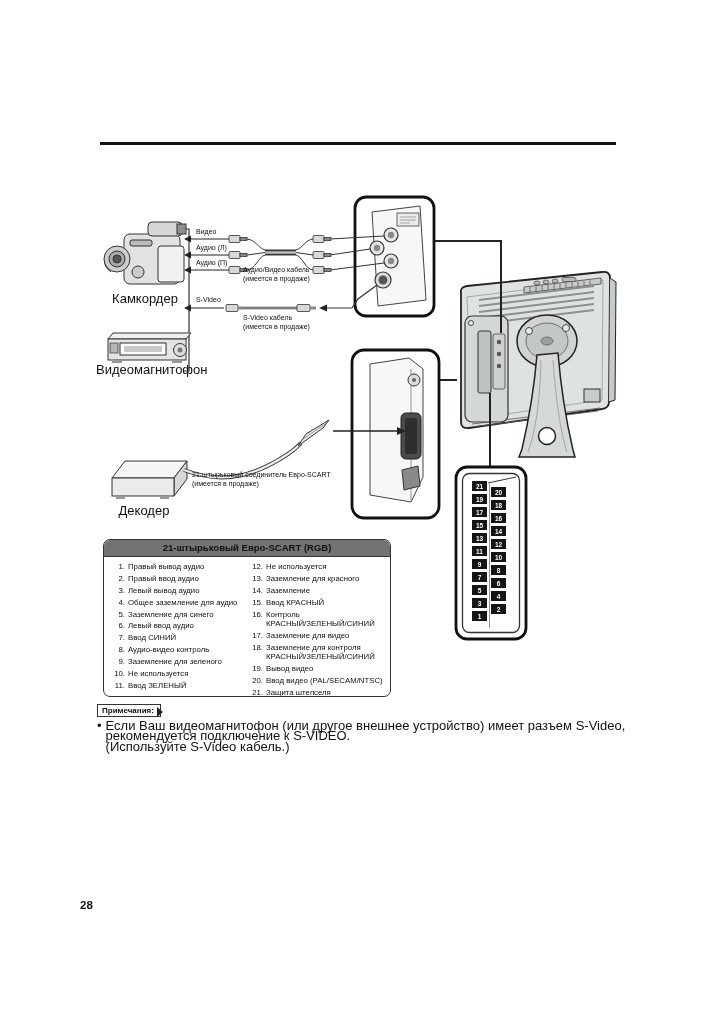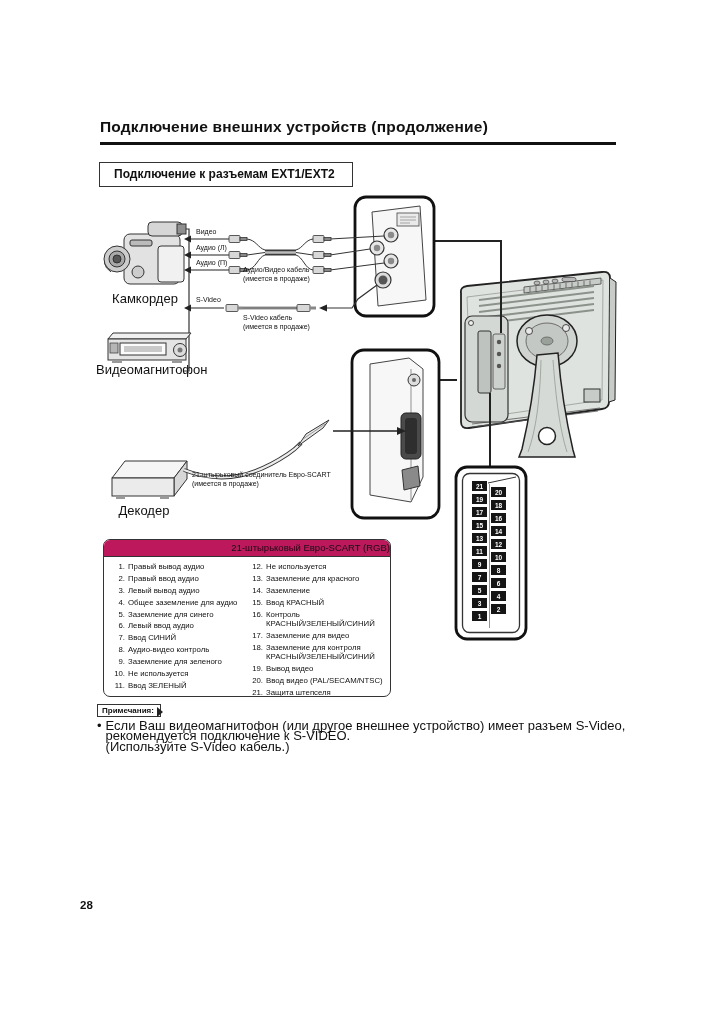--- a/index.html
+++ b/index.html
@@ -23,22 +23,22 @@
   .lbl-cam{left:100px;top:291px;width:90px;}
   .lbl-vcr{left:96px;top:362px;width:100px;}
   .lbl-decoder{left:108px;top:503px;width:72px;}
   .pin-col{display:flex;flex-direction:column;gap:3px;}
   .pin-col-left{left:472px;top:481px;}
   .pin-col-right{left:491px;top:487px;}
   .pin{width:15px;height:10px;background:#151515;color:#fff;font-size:6.5px;font-weight:bold;
        display:flex;align-items:center;justify-content:center;}
   .table-box{left:103px;top:539px;width:288px;height:158px;border:1.3px solid #333;border-radius:7px;
              overflow:hidden;box-sizing:border-box;background:#fff;}
-  .table-header{height:16px;background:#be185d;border-bottom:1.3px solid #333;
-                font-size:9.5px;font-weight:normal;text-align:right;line-height:16px;}
+  .table-header{height:16px;background:#737373;border-bottom:1.3px solid #333;
+                font-size:9.5px;font-weight:bold;text-align:center;line-height:16px;}
   .table-body{display:flex;padding:5px 4px 0 6px;}
   .tcol{flex:1;}
   .trow{display:flex;margin-bottom:2.6px;font-size:7.8px;line-height:9.3px;}
   .num{width:15px;text-align:right;margin-right:3px;flex:none;}
   .txt{white-space:pre-line;}
   .notes-tag{left:97px;top:704px;border:1px solid #333;font-size:8px;font-weight:bold;
              padding:1px 6px 1px 4px;}
   .notes-tag::after{content:"";position:absolute;right:-8px;top:2px;
              border:5px solid transparent;border-left:6px solid #222;}
   .notes{left:97px;top:721px;width:560px;}
@@ -206,23 +206,21 @@
     </g>
 
     <g>
       <path d="M184,470 C225,486 258,474 288,454 C297,448 298,446 301,443" stroke="#333" stroke-width="4" fill="none"></path>
       <path d="M184,470 C225,486 258,474 288,454 C297,448 298,446 301,443" stroke="#ededed" stroke-width="2.2" fill="none"></path>
       <polygon points="306,434 329,420 323,428 298,446" fill="#e8e8e8" stroke="#333" stroke-width="1"></polygon>
       <path d="M303,439 L325,424" stroke="#777" stroke-width="0.7"></path>
     </g>
   </svg>
 
-  <div class="abs title">Подключение внешних устройств (продолжение)</div>
   <div class="abs rule"></div>
-  <div class="abs section-box">Подключение к разъемам EXT1/EXT2</div>
 
   <div class="abs sm lbl-video">Видео</div>
   <div class="abs sm lbl-audio-l">Аудио (Л)</div>
   <div class="abs sm lbl-audio-r">Аудио (П)</div>
   <div class="abs sm lbl-av-cable">Аудио/Видео кабель
 (имеется в продаже)</div>
   <div class="abs sm lbl-svideo">S-Video</div>
   <div class="abs sm lbl-svideo-cable">S-Video кабель
 (имеется в продаже)</div>
   <div class="abs sm lbl-scart-cable">21-штырьковый соединитель Евро-SCART

